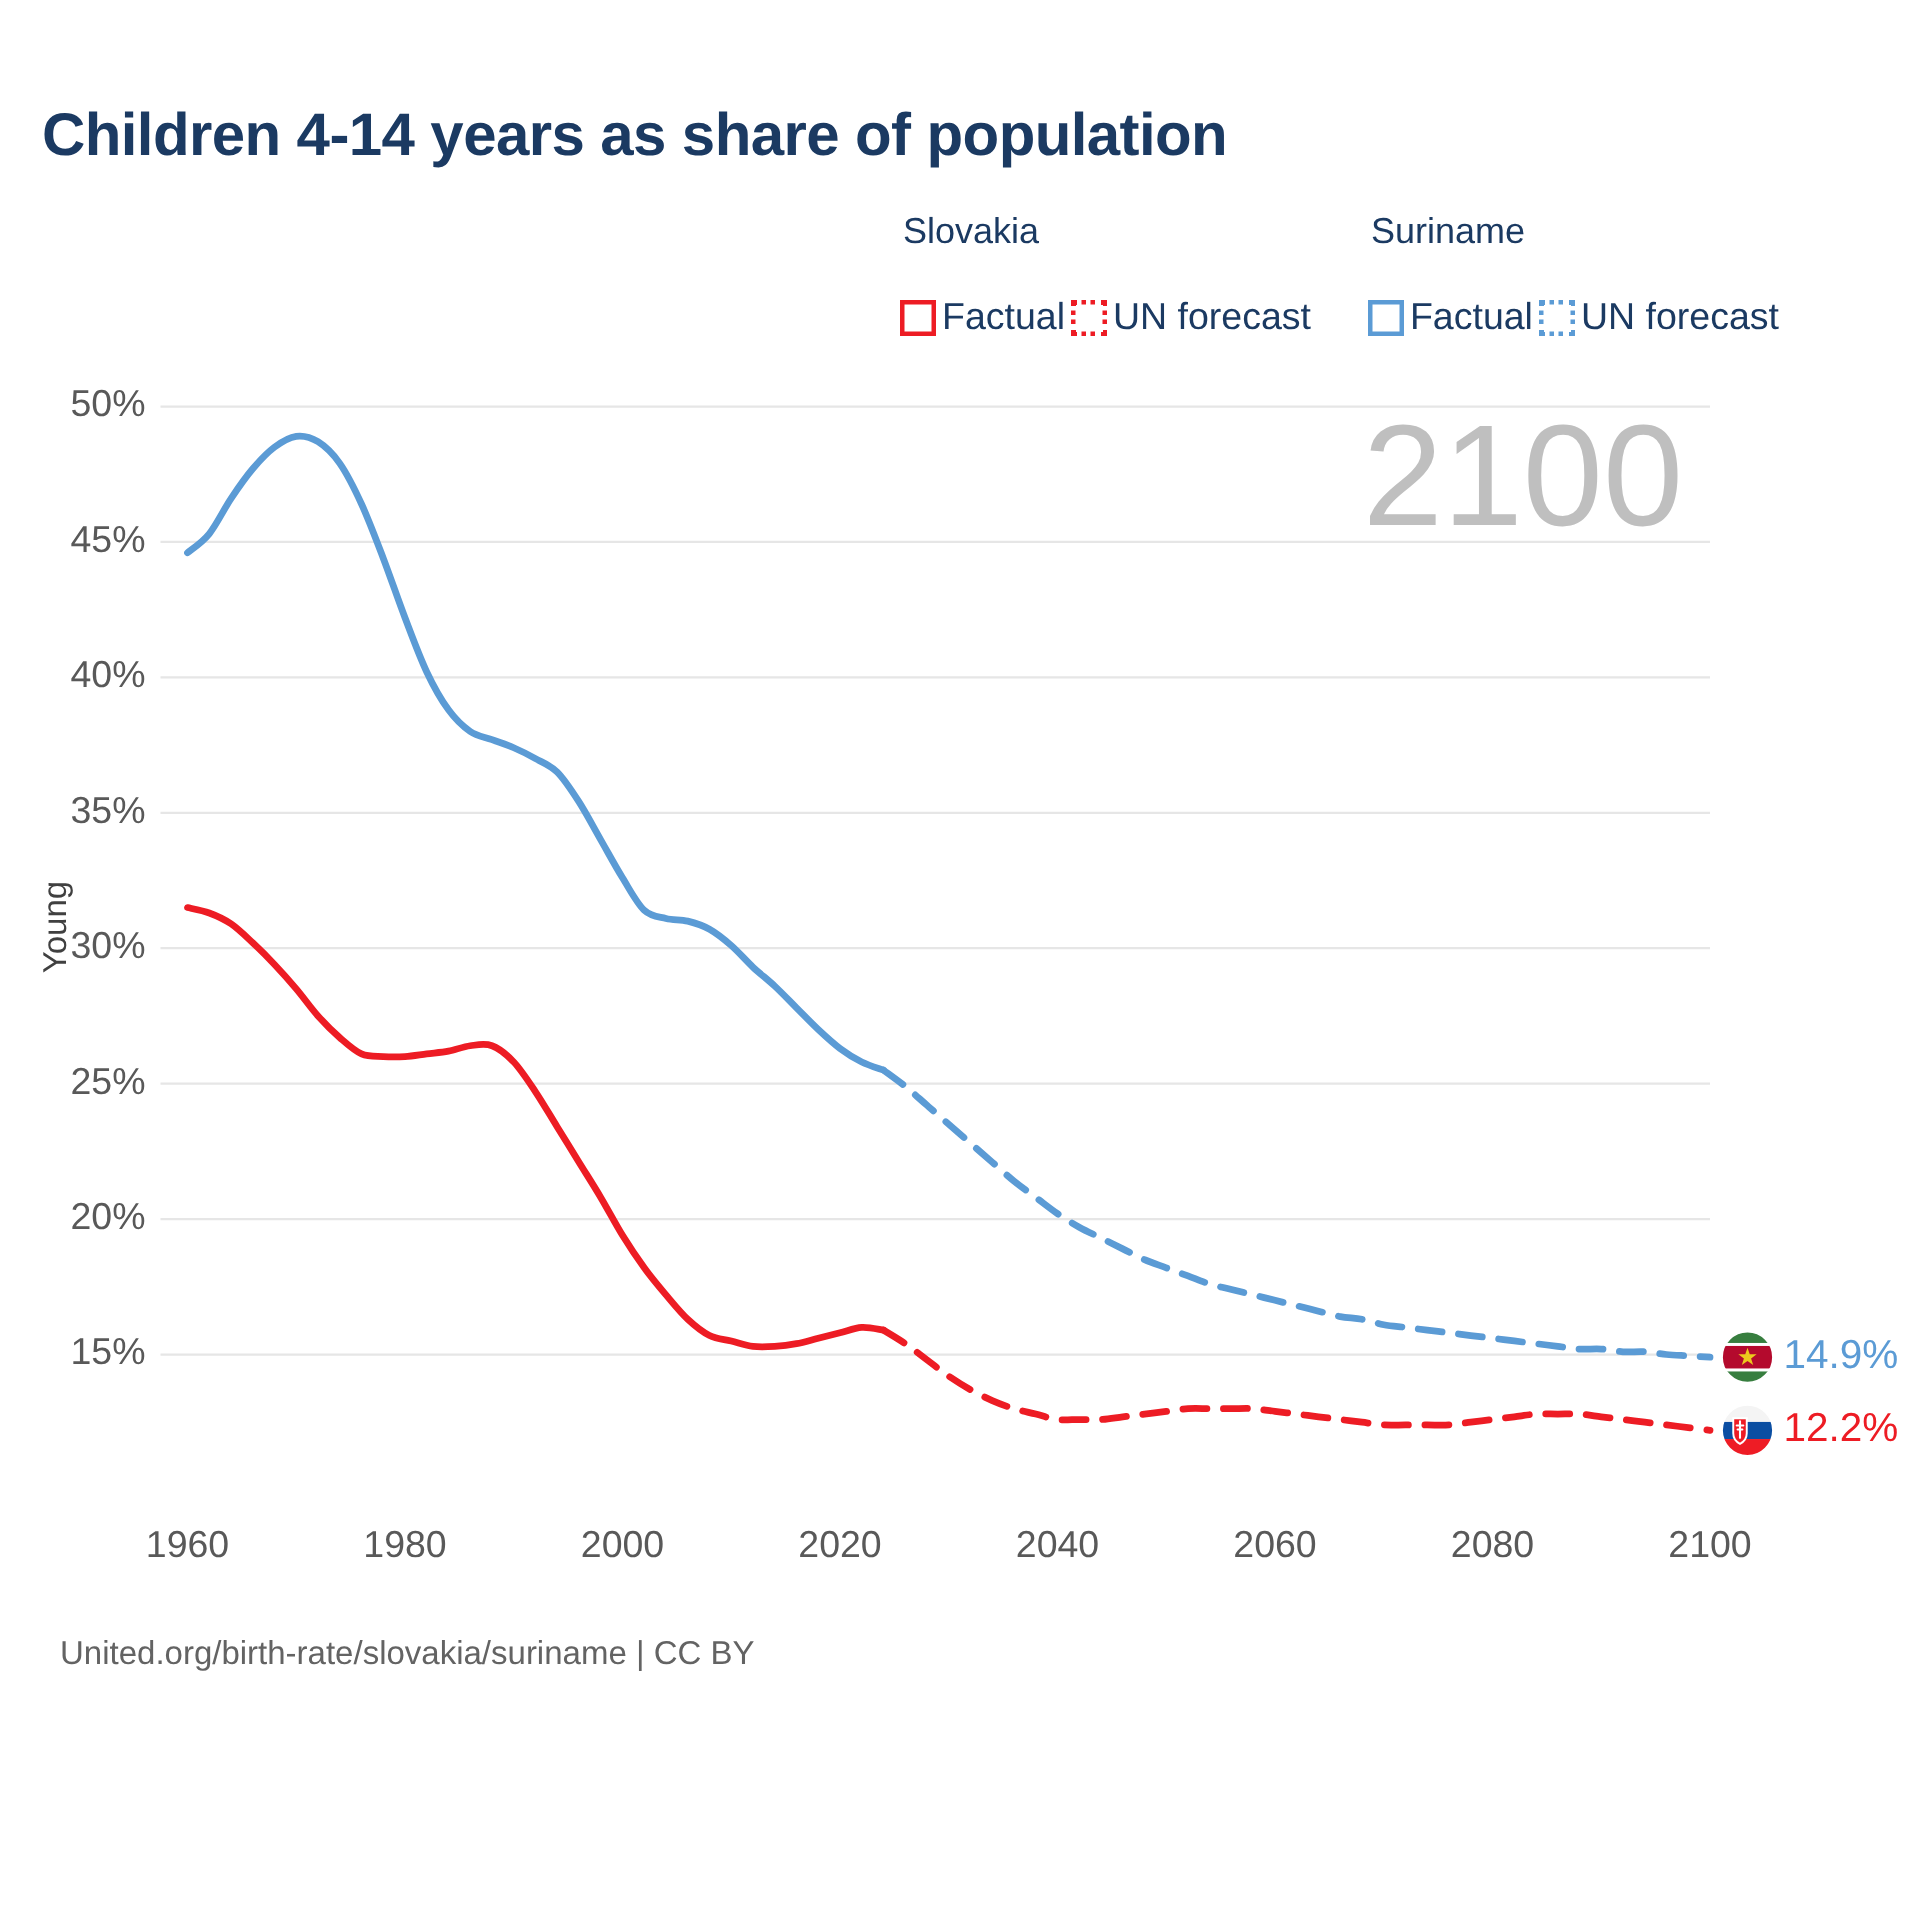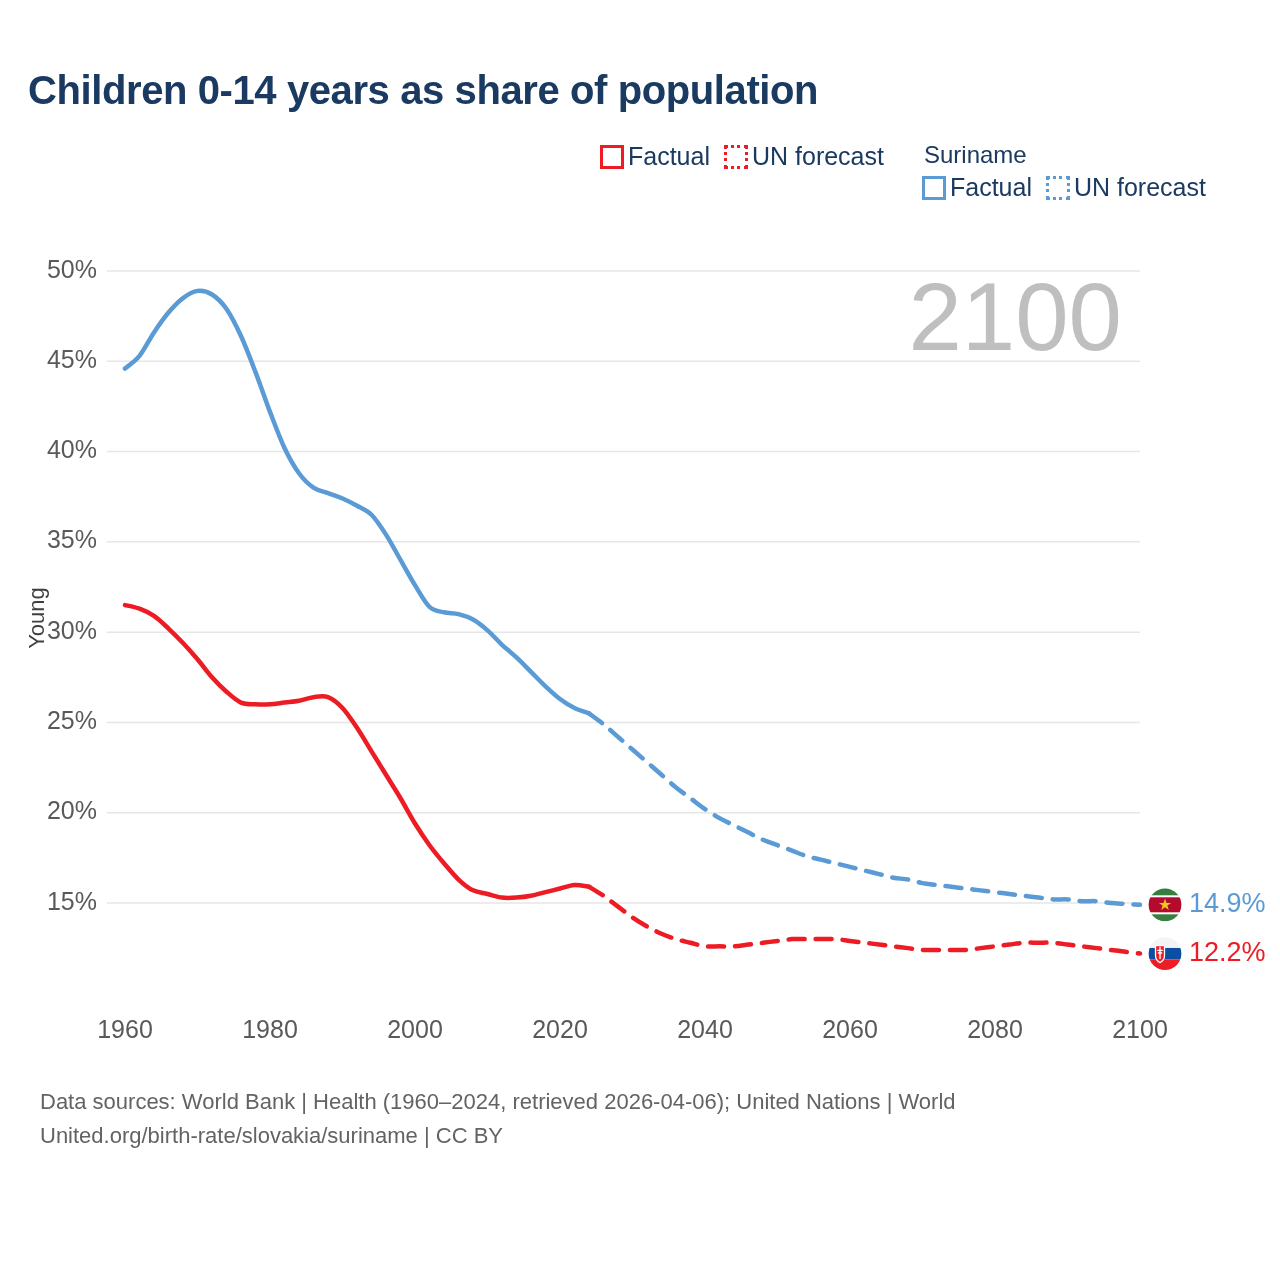--- a/index.html
+++ b/index.html
@@ -49,21 +49,22 @@
   }
   .legend-country {
     font-size: 24px;
     color: #1B3A62;
     line-height: 1.05;
     padding-left: 2px;
   }
   .legend-row {
     display: flex;
     align-items: center;
-    gap: 14px;
+    gap: 4px;
+    margin-top: 24px;
   }
   .legend-item {
     display: flex;
     align-items: center;
     gap: 4px;
   }
   .swatch {
     width: 24px;
     height: 24px;
     box-sizing: border-box;
@@ -144,24 +145,25 @@
     line-height: 1.55;
     color: #636363;
   }
   .footer div { white-space: nowrap; }
 </style>
 </head>
 <body>
 
 <div id="chart-root">
 
-  <div class="chart-title">Children 0-14 years as share of population</div>
+  <div class="chart-title">Children 4-14 years as share of population</div>
 
   <div class="legend">
     <div class="legend-group">
+      <div class="legend-country">Slovakia</div>
       <div class="legend-row">
         <div class="legend-item">
           <span class="swatch solid-red"></span>
           <span class="legend-label">Factual</span>
         </div>
         <div class="legend-item">
           <span class="swatch dotted-red"></span>
           <span class="legend-label">UN forecast</span>
         </div>
       </div>
@@ -265,17 +267,16 @@
               <path d="M -5 -6 L -5 5 M -7.2 -3.2 L -2.8 -3.2 M -6.6 -0.6 L -3.4 -0.6" stroke="#FFFFFF" stroke-width="1.4" fill="none" stroke-linecap="round"></path>
             </g>
             <circle cx="0" cy="0" r="17" fill="none" stroke="#FFFFFF" stroke-width="1.2"></circle>
           </g>
         <text class="endlabel" id="svk-label" x="1189" y="953.56" fill="#ED1C24">12.2%</text>
       </g>
     </svg>
   </div>
 
   <div class="footer">
-    <div>Data sources: World Bank | Health (1960–2024, retrieved 2026-04-06); United Nations | World</div>
     <div>United.org/birth-rate/slovakia/suriname | CC BY</div>
   </div>
 
 </div>
 
 </body></html>

